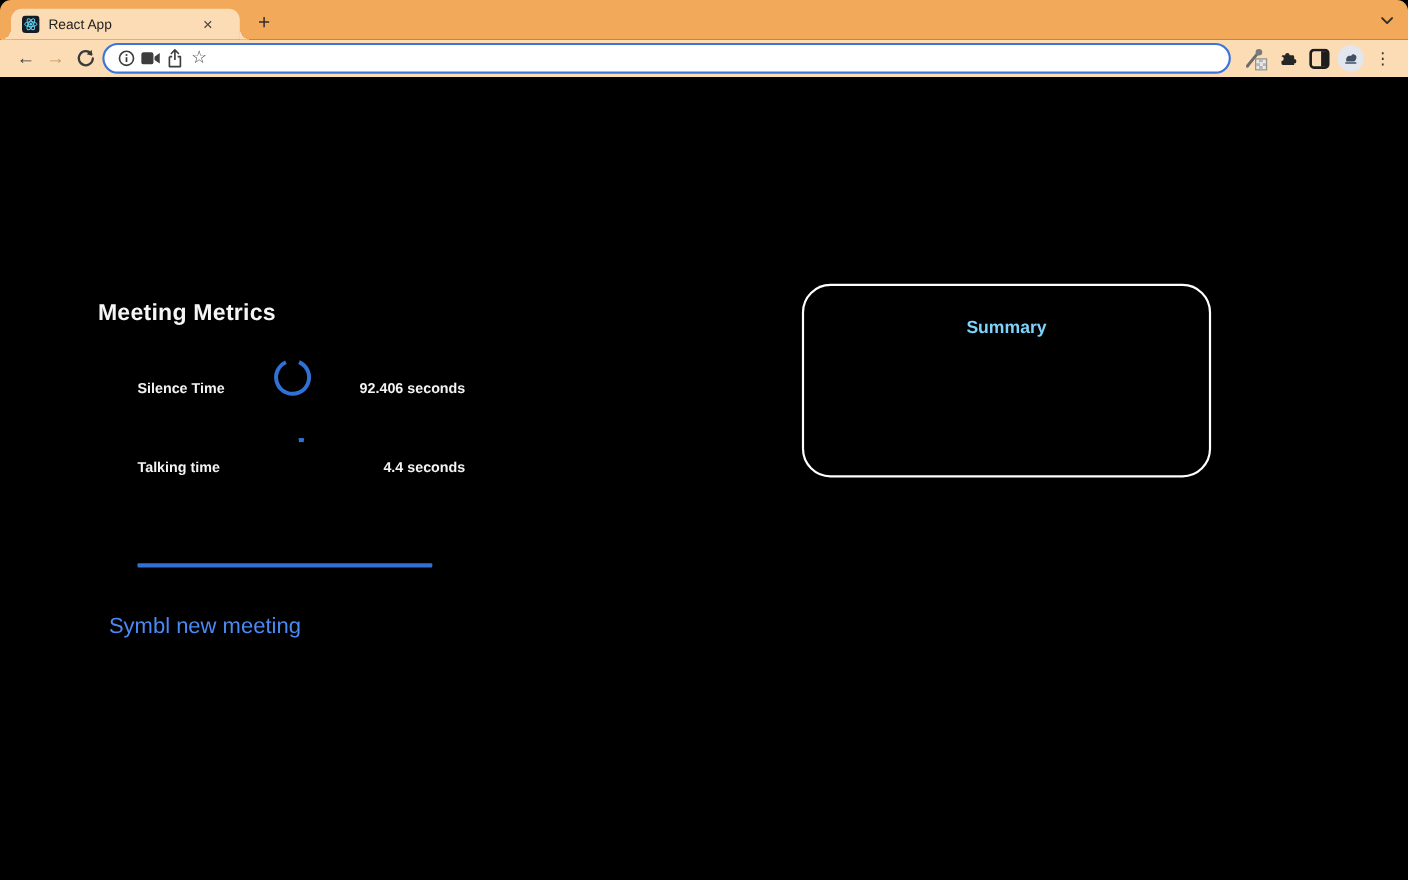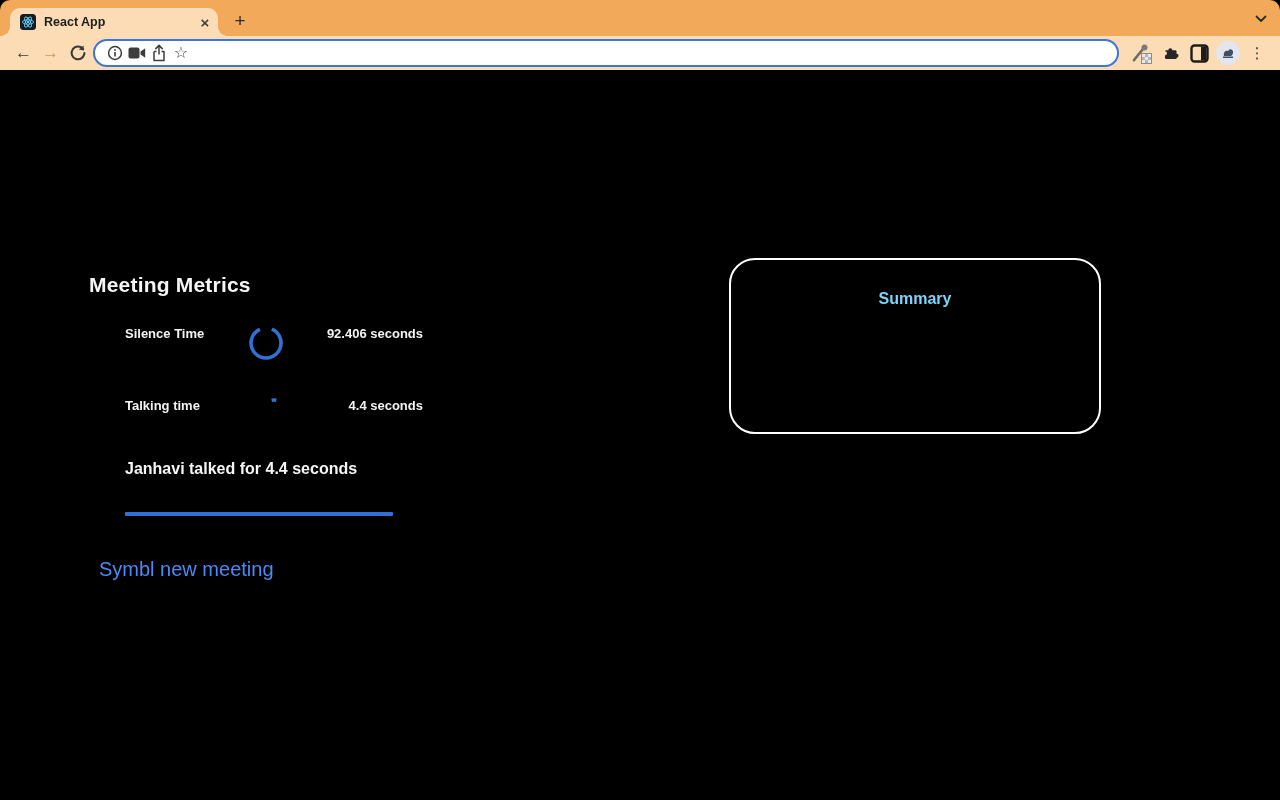--- a/index.html
+++ b/index.html
@@ -4,21 +4,21 @@
 <style>
   * { margin:0; padding:0; box-sizing:border-box; }
   html,body { width:1280px; height:800px; background:#000; overflow:hidden;
               font-family:"Liberation Sans", sans-serif; }
   .window { width:1280px; height:800px; border-radius:10px 10px 0 0; overflow:hidden; background:#000; }
 
   
   .tabstrip { position:relative; height:36px; background:#f2a959; }
   .tab { position:absolute; left:10px; bottom:0; width:208px; height:28px;
          background:#fbdcb4; border-radius:10px 10px 0 0;
-         display:flex; align-items:center; padding:0 4px 0 10px;font-weight:bold; }
+         display:flex; align-items:center; padding:0 20px 0 10px; }
   .tab::before { content:''; position:absolute; left:-10px; bottom:0; width:10px; height:10px;
                  background:radial-gradient(circle 10px at 0 0, rgba(0,0,0,0) 0 10px, #fbdcb4 10px); }
   .tab::after  { content:''; position:absolute; right:-10px; bottom:0; width:10px; height:10px;
                  background:radial-gradient(circle 10px at 100% 0, rgba(0,0,0,0) 0 10px, #fbdcb4 10px); }
   .favicon { width:16px; height:16px; flex:0 0 16px; }
   .tab-title { flex:1; margin-left:8px; font-size:12.5px; color:#1e1e1e; white-space:nowrap; overflow:hidden; }
   .tab-close { width:18px; height:18px; display:flex; align-items:center; justify-content:center;
                font-size:15px; color:#424242; border-radius:50%; cursor:pointer; }
   .newtab { position:absolute; left:228px; top:9px; width:24px; height:24px; border-radius:50%;
             display:flex; align-items:center; justify-content:center; font-size:19px; color:#2f2f2f; cursor:pointer; }
@@ -42,21 +42,21 @@
              background:conic-gradient(#b5b5b5 0 25%, #e9e9e9 0 50%, #b5b5b5 0 75%, #e9e9e9 0);
              background-size:6px 6px; }
   .avatar { width:24px; height:24px; border-radius:50%; background:#e3e6ec;
             display:flex; align-items:center; justify-content:center; }
   .kebab { font-size:15px; color:#333; }
 
   
   .page { position:relative; height:730px; background:#000; color:#f5f5f5; }
   .page-title { position:absolute; left:89px; top:203px; font-size:21px; font-weight:bold; letter-spacing:.2px; }
   .metric-rows { position:absolute; left:125px; top:256px; width:298px; }
-  .metric-row { height:34px; display:flex; justify-content:space-between; align-items:flex-start; margin-bottom:38px; }
+  .metric-row { height:34px; display:flex; justify-content:space-between; align-items:flex-end; margin-bottom:38px; }
   .metric-label, .metric-value { font-size:13px; font-weight:bold; color:#f3f3f3; }
   .ring { width:34px; height:34px; flex:0 0 34px; }
   .talk-line { position:absolute; left:125px; top:390px; font-size:16px; font-weight:bold; }
   .talk-bar { position:absolute; left:125px; top:442px; width:268px; height:4px;
               background:#3170d4; border-radius:1px; }
   .start-link { position:absolute; left:99px; top:488px; font-size:20px; color:#4b8af5;
                 text-decoration:none; cursor:pointer; }
   .summary-card { position:absolute; left:729px; top:188px; width:372px; height:176px;
                   border:2px solid #fff; border-radius:26px; background:#000; }
   .summary-title { margin-top:30px; text-align:center; font-size:16px; font-weight:bold; color:#7dd3fc; }
@@ -172,21 +172,20 @@
       </div>
       <div class="metric-row">
         <span class="metric-label">Talking time</span>
         <svg class="ring" viewBox="0 0 34 34">
           <circle cx="17" cy="17" r="15" fill="none" stroke="#3170d4" stroke-width="3.6" pathLength="100" transform="rotate(-99 17 17)" stroke-dasharray="5 95"></circle>
         </svg>
         <span class="metric-value">4.4 seconds</span>
       </div>
     </div>
 
-    <div class="talk-line">Janhavi talked for 4.4 seconds</div>
     <div class="talk-bar"></div>
 
     <a class="start-link">Symbl new meeting</a>
 
     <aside class="summary-card">
       <h2 class="summary-title">Summary</h2>
     </aside>
 
   </div>
 </div>

